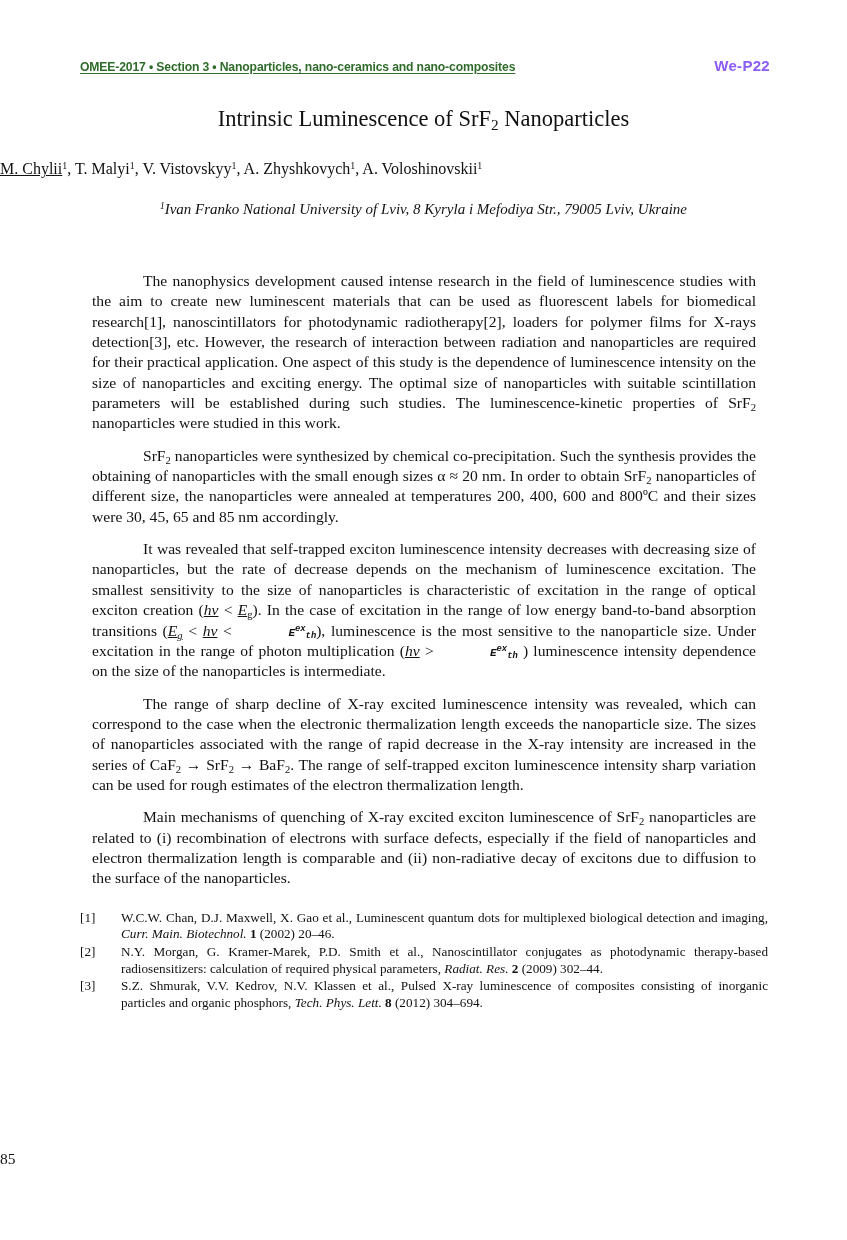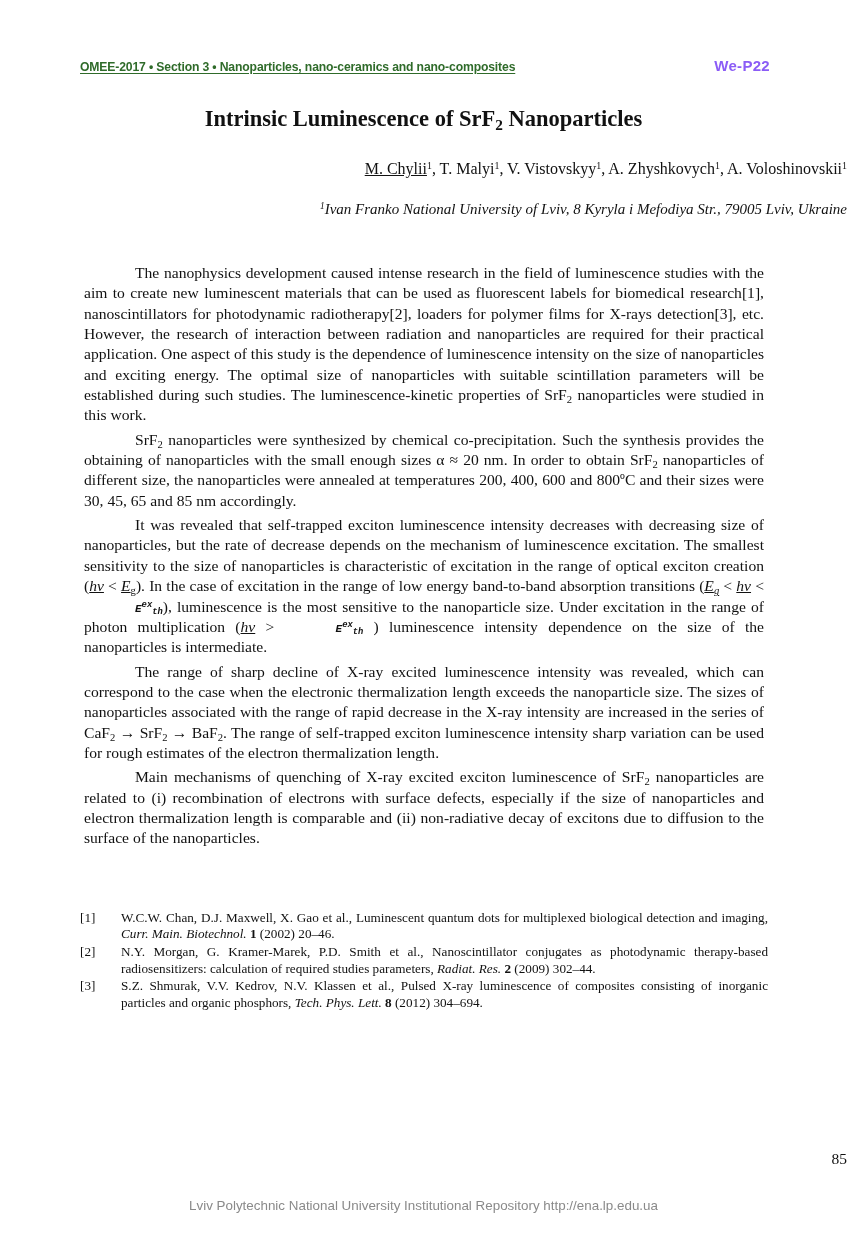--- a/index.html
+++ b/index.html
@@ -3,42 +3,42 @@
 <meta charset="utf-8">
 <style>
   html, body { margin: 0; padding: 0; background: #ffffff; }
   body { width: 847px; height: 1240px; position: relative; overflow: hidden; color: #111; }
   .page { position: absolute; left: 0; top: 0; width: 847px; height: 1240px; }
 
   .running-header { position: absolute; left: 80px; top: 58px; width: 690px; height: 20px; font-family: "Liberation Sans", sans-serif; }
   .rh-left { position: absolute; left: 0; top: 2px; font-size: 12.2px; font-weight: bold; color: #2f6b2a; text-decoration: underline; text-underline-offset: 2px; letter-spacing: -0.15px; white-space: nowrap; }
   .rh-right { position: absolute; right: 0; top: -1px; font-size: 15px; font-weight: bold; color: #8b5cf6; letter-spacing: 0.3px; }
 
-  .title { position: absolute; left: 0; width: 847px; top: 106px; text-align: center; font-family: "Liberation Serif", serif; font-weight: bold; font-size: 22.5px; color: #111; }
+  .title { position: absolute; left: 0; width: 847px; top: 106px; text-align: center; font-family: "Liberation Serif", serif; font-weight: normal; font-size: 22.5px; color: #111; }
   .title sub, .body sub { font-size: 68%; vertical-align: -0.25em; line-height: 0; }
 
-  .authors { position: absolute; left: 0; width: 847px; top: 160px; text-align: right; font-family: "Liberation Serif", serif; font-size: 16px; }
+  .authors { position: absolute; left: 0; width: 847px; top: 160px; text-align: left; font-family: "Liberation Serif", serif; font-size: 16px; }
   .authors sup, .affil sup { font-size: 62%; vertical-align: 0.5em; line-height: 0; }
   .presenter { text-decoration: underline; }
 
-  .affil { position: absolute; left: 0; width: 847px; top: 201px; text-align: right; font-family: "Liberation Serif", serif; font-style: italic; font-size: 15px; }
+  .affil { position: absolute; left: 0; width: 847px; top: 201px; text-align: center; font-family: "Liberation Serif", serif; font-style: italic; font-size: 15px; }
 
   .body { position: absolute; left: 80px; top: 259px; width: 688px; font-family: "Liberation Serif", serif; font-size: 15.6px; line-height: 20.35px; text-align: justify; }
-  .body p { margin: 4px; text-indent: 51px; }
+  .body p { margin: 12px; text-indent: 51px; }
   .body i { font-style: italic; text-decoration: underline; }
   .eth { font-weight: bold; font-style: italic; font-family: Liberation Mono, monospace; font-size: 11px; position: relative; display: inline-block; line-height: 1; }
   .eth sup, .eth sub { font-size: 80%; line-height: 0; }
 
   .refs { position: absolute; left: 80px; top: 910px; width: 688px; font-family: "Liberation Serif", serif; font-size: 13.2px; line-height: 16.4px; }
   .ref { position: relative; padding-left: 41px; text-align: justify; margin-bottom: 1.4px; }
   .ref-num { position: absolute; left: 0; top: 0; }
   .ref i { font-style: italic; }
   .ref b { font-weight: bold; }
 
-  .page-number { position: absolute; left: 0; width: 847px; top: 1150px; text-align: right; font-family: "Liberation Serif", serif; font-size: 15.5px; }
+  .page-number { position: absolute; left: 0; width: 847px; top: 1150px; text-align: left; font-family: "Liberation Serif", serif; font-size: 15.5px; }
   .repo-footer { position: absolute; left: 0; width: 847px; top: 1198px; text-align: center; font-family: "Liberation Sans", sans-serif; font-size: 13.4px; color: #8a8a8a; }
 </style>
 </head>
 <body>
 
 <div class="page">
 
   <div class="running-header">
     <span class="rh-left">OMEE-2017 • Section 3 • Nanoparticles, nano-ceramics and nano-composites</span>
     <span class="rh-right">We-P22</span>
@@ -54,30 +54,29 @@
 
   <div class="body">
     <p><span>The nanophysics development caused intense research in the field of luminescence studies with the aim to create new luminescent materials that can be used as fluorescent labels for biomedical research[1], nanoscintillators for photodynamic radiotherapy[2], loaders for polymer films for X-rays detection[3], etc. However, the research of interaction between radiation and nanoparticles are required for their practical application. One aspect of this study is the dependence of luminescence intensity on the size of nanoparticles and exciting energy. The optimal size of nanoparticles with suitable scintillation parameters will be established during such studies. The luminescence-kinetic properties of SrF</span><sub>2</sub><span> nanoparticles were studied in this work.</span></p>
 
     <p><span>SrF</span><sub>2</sub><span> nanoparticles were synthesized by chemical co-precipitation. Such the synthesis provides the obtaining of nanoparticles with the small enough sizes α ≈ 20 nm. In order to obtain SrF</span><sub>2</sub><span> nanoparticles of different size, the nanoparticles were annealed at temperatures 200, 400, 600 and 800ºC and their sizes were 30, 45, 65 and 85 nm accordingly.</span></p>
 
     <p><span>It was revealed that self-trapped exciton luminescence intensity decreases with decreasing size of nanoparticles, but the rate of decrease depends on the mechanism of luminescence excitation. The smallest sensitivity to the size of nanoparticles is characteristic of excitation in the range of optical exciton creation (</span><i>hv</i><span> &lt; </span><i>E</i><sub>g</sub><span>). In the case of excitation in the range of low energy band-to-band absorption transitions (</span><i>E</i><sub><i>g</i></sub><span> &lt; </span><i>hv</i><span> &lt; </span><span class="eth"><span>E</span><sup>ex</sup><sub>th</sub></span><span>), luminescence is the most sensitive to the nanoparticle size. Under excitation in the range of photon multiplication (</span><i>hv</i><span> &gt; </span><span class="eth"><span>E</span><sup>ex</sup><sub>th</sub></span><span> ) luminescence intensity dependence on the size of the nanoparticles is intermediate.</span></p>
 
     <p><span>The range of sharp decline of X-ray excited luminescence intensity was revealed, which can correspond to the case when the electronic thermalization length exceeds the nanoparticle size. The sizes of nanoparticles associated with the range of rapid decrease in the X-ray intensity are increased in the series of CaF</span><sub>2</sub><span> → </span><span>SrF</span><sub>2</sub><span> → </span><span>BaF</span><sub>2</sub><span>. The range of self-trapped exciton luminescence intensity sharp variation can be used for rough estimates of the electron thermalization length.</span></p>
 
-    <p><span>Main mechanisms of quenching of X-ray excited exciton luminescence of SrF</span><sub>2</sub><span> nanoparticles are related to (i) recombination of electrons with surface defects, especially if the size of nanoparticles and electron thermalization length is comparable and (ii) non-radiative decay of excitons due to diffusion to the surface of the nanoparticles.</span></p>
+    <p><span>Main mechanisms of quenching of X-ray excited exciton luminescence of SrF</span><sub>2</sub><span> nanoparticles are related to (i) recombination of electrons with surface defects, especially if the field of nanoparticles and electron thermalization length is comparable and (ii) non-radiative decay of excitons due to diffusion to the surface of the nanoparticles.</span></p>
   </div>
 
   <div class="refs">
     <div class="ref">
       <span class="ref-num">[1]</span><span>W.C.W. Chan, D.J. Maxwell, X. Gao et al., Luminescent quantum dots for multiplexed biological detection and imaging, </span><i>Curr. Main. Biotechnol.</i> <b>1</b><span> (2002) 20–46.</span>
     </div>
     <div class="ref">
-      <span class="ref-num">[2]</span><span>N.Y. Morgan, G. Kramer-Marek, P.D. Smith et al., Nanoscintillator conjugates as photodynamic therapy-based radiosensitizers: calculation of required studies parameters, </span><i>Radiat. Res.</i> <b>2</b><span> (2009) 302–44.</span>
+      <span class="ref-num">[2]</span><span>N.Y. Morgan, G. Kramer-Marek, P.D. Smith et al., Nanoscintillator conjugates as photodynamic therapy-based radiosensitizers: calculation of required physical parameters, </span><i>Radiat. Res.</i> <b>2</b><span> (2009) 302–44.</span>
     </div>
     <div class="ref">
       <span class="ref-num">[3]</span><span>S.Z. Shmurak, V.V. Kedrov, N.V. Klassen et al., Pulsed X-ray luminescence of composites consisting of inorganic particles and organic phosphors, </span><i>Tech. Phys. Lett.</i> <b>8</b><span> (2012) 304–694.</span>
     </div>
   </div>
 
   <div class="page-number">85</div>
-  <div class="repo-footer">Lviv Polytechnic National University Institutional Repository http://ena.lp.edu.ua</div>
 </div>
 
 </body></html>

